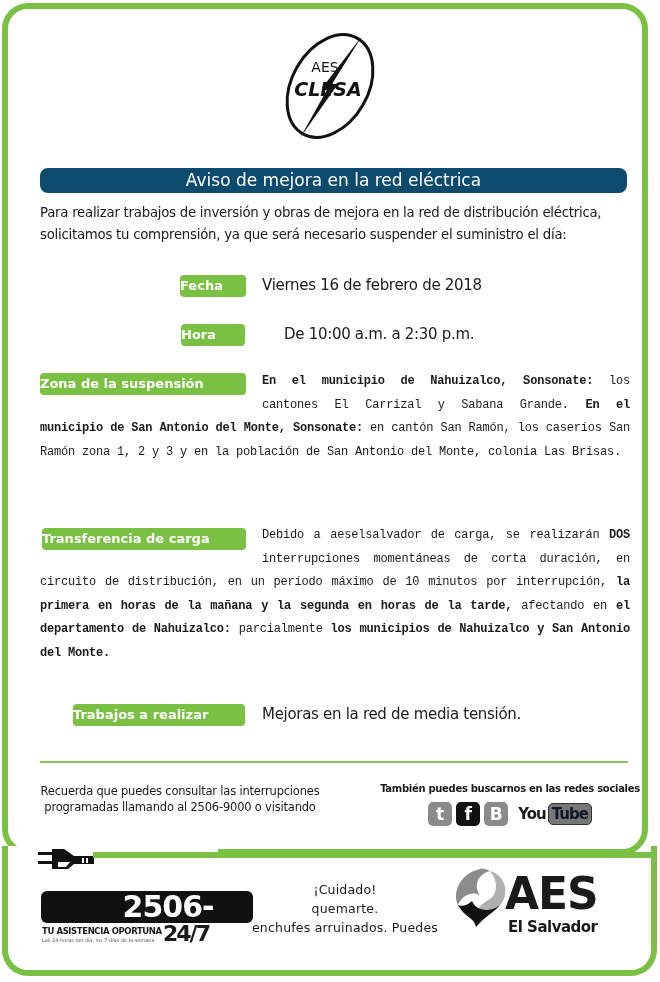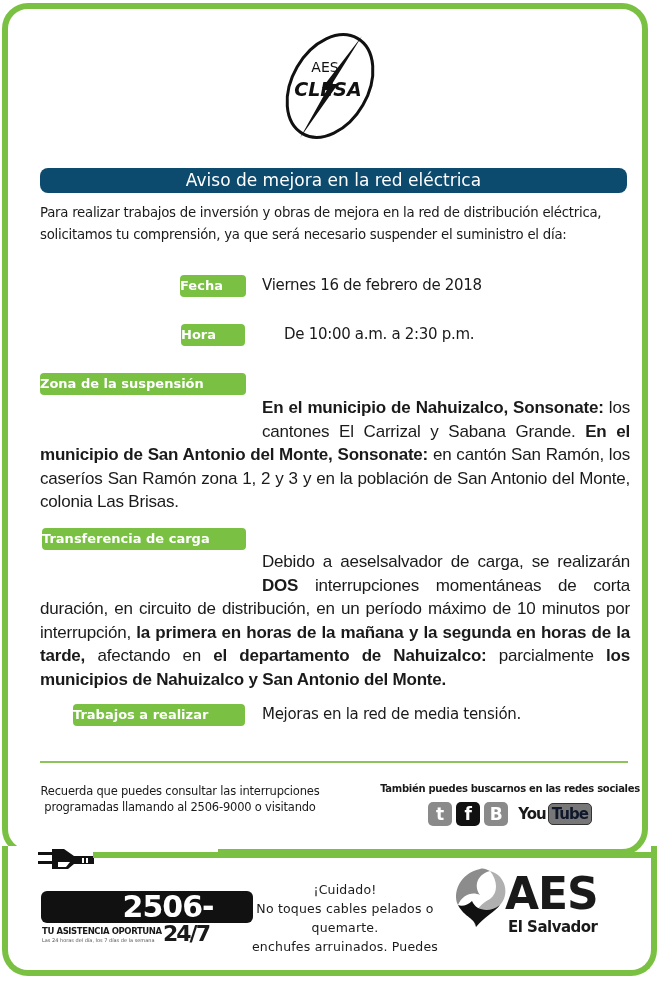--- a/index.html
+++ b/index.html
@@ -19,22 +19,22 @@
                font-size:17px; line-height:25px; font-family:"DejaVu Sans", sans-serif; }
 
   .intro { position:absolute; left:40px; top:202px; width:590px; font-size:13.3px;
            line-height:22px; font-family:"DejaVu Sans", sans-serif; letter-spacing:-0.25px; }
 
   .pill { position:absolute; background:#7ac143; color:#fff; border-radius:4px;
           font-weight:bold; text-align:left; font-family:"DejaVu Sans", sans-serif;
           font-size:13px; height:22px; line-height:22px; }
   .val { position:absolute; font-size:15px; font-family:"DejaVu Sans", sans-serif; letter-spacing:-0.3px; }
 
-  .para { position:absolute; left:40px; width:590px; font-family:Liberation Sans, sans-serif;
-          font-size:17px; line-height:23.5px; text-align:justify; letter-spacing:-0.2px;margin-top:26px; }
+  .para { position:absolute; left:40px; width:590px; font-family:Liberation Mono, monospace;
+          font-size:12px; line-height:23.5px; text-align:justify; letter-spacing:-0.2px; }
   .para b { font-weight:bold; }
   .indent-float { float:left; width:222px; height:44px; }
 
   .divider { position:absolute; left:40px; top:761px; width:588px; height:2px; background:#8dc45a; }
 
   .footer-left { position:absolute; left:30px; top:783px; width:300px; text-align:center;
                  font-size:11.5px; line-height:16px; font-family:"DejaVu Sans", sans-serif; letter-spacing:-0.2px; }
   .footer-right { position:absolute; left:380px; top:783px; width:260px; text-align:center; }
   .social-title { font-size:10px; font-weight:bold; font-family:"DejaVu Sans", sans-serif; letter-spacing:-0.3px; }
   .social-row { margin-top:8px; display:flex; justify-content:center; gap:4px; align-items:center; }
@@ -142,21 +142,20 @@
 </div>
 <div class="cord"></div>
 
 <div class="phone-badge">2506-9000</div>
 <div class="tagline">TU ASISTENCIA OPORTUNA</div>
 <div class="tagline-sub">Las 24 horas del día, los 7 días de la semana</div>
 <div class="twentyfour">24/7</div>
 
 <div class="warning">
   <div>¡Cuidado!</div>
-  <div>No toques cables pelados o</div>
   <div>quemarte.</div>
   <div>enchufes arruinados. Puedes</div>
 </div>
 
 <div class="aes-logo">
   <svg width="60" height="80" viewBox="0 0 60 80">
     <path d="M30,4 C10,8 2,28 8,40 C12,30 22,26 30,30 C24,22 26,10 40,6 C36,4 33,3 30,4 Z" fill="#8c8c8c"></path>
     <path d="M40,6 C56,10 60,30 50,40 C42,48 30,50 26,62 C20,52 28,40 40,34 C48,28 48,16 40,6 Z" fill="#b0b0b0"></path>
     <path d="M8,40 C14,52 26,54 26,62 C34,52 46,46 50,40 C40,48 26,46 22,36 C18,40 12,42 8,40 Z" fill="#111"></path>
   </svg>

